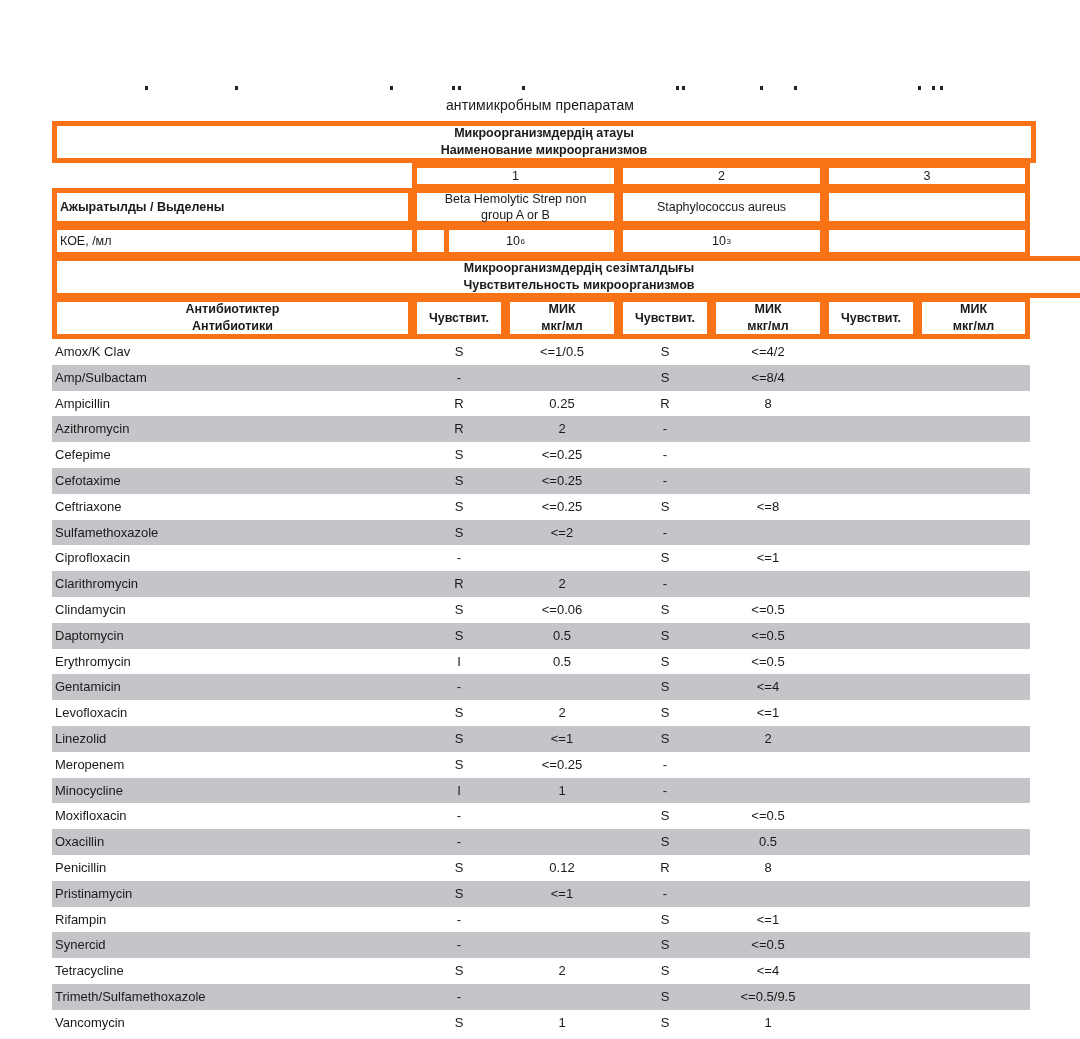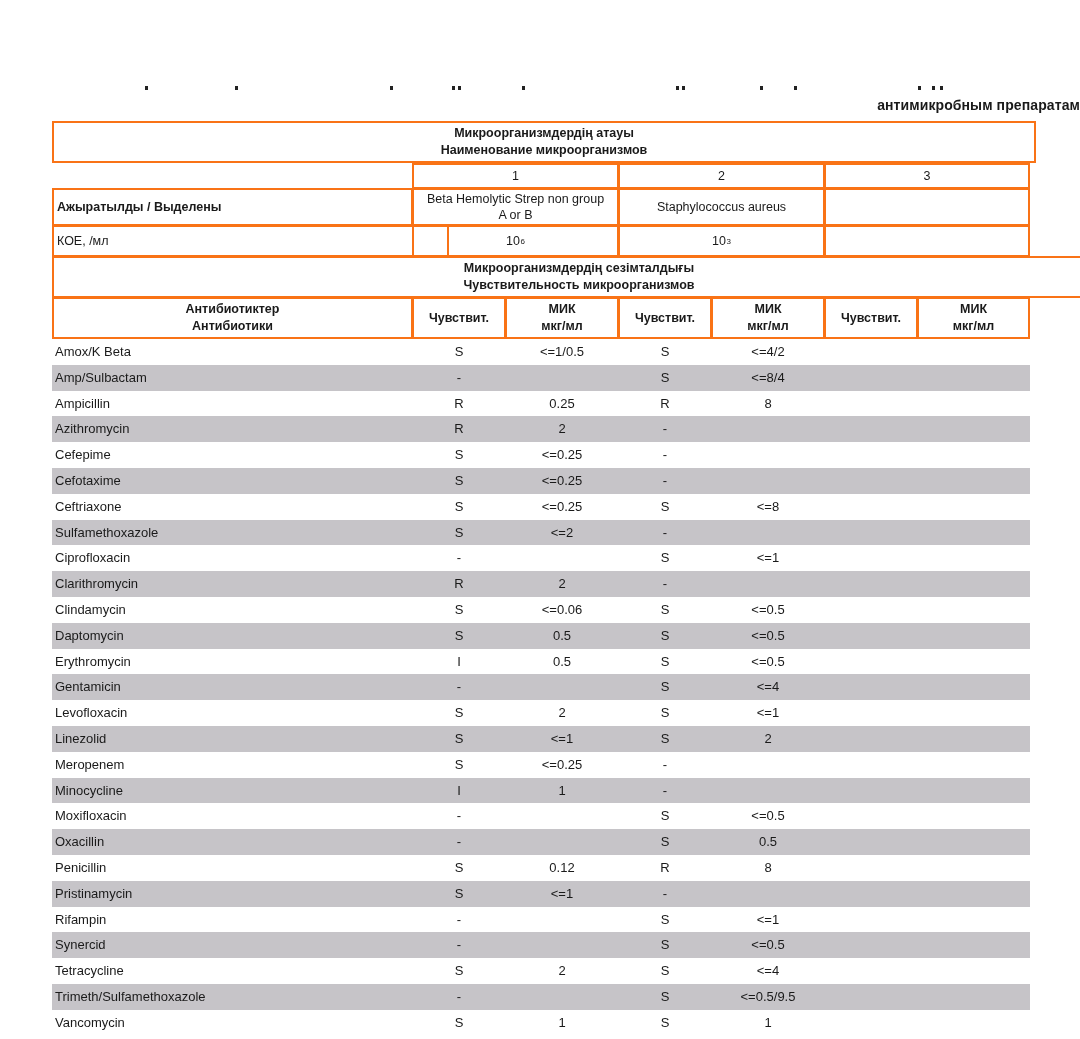--- a/index.html
+++ b/index.html
@@ -9,25 +9,25 @@
       color: #1a1a1a;
     }
     .cut-line {
       position: absolute; left: 140px; top: 84px; width: 820px; height: 12px;
       overflow: hidden;
     }
     .cut-line span {
       position: absolute; top: 2px; width: 3px; height: 4px; background: #222;
     }
     .doc-title {
-      position: absolute; left: 0; top: 97px; width: 1080px; text-align: right;
-      font-weight: bold; font-size: 14px; letter-spacing: 0.1px;
+      position: absolute; left: 0; top: 97px; width: 1080px; text-align: center;
+      font-weight: normal; font-size: 14px; letter-spacing: 0.1px;
     }
     .box {
-      position: absolute; border: 2px solid #f97316; box-sizing: border-box;
+      position: absolute; border: 5px solid #f97316; box-sizing: border-box;
       display: flex; align-items: center; justify-content: center; text-align: center;
       font-size: 12.5px;
     }
     .bold { font-weight: bold; }
     .twoline { flex-direction: column; line-height: 17px; }
     .left { justify-content: flex-start; text-align: left; padding-left: 3px; }
     sup { font-size: 8px; vertical-align: 5px; margin-left: 0.5px; }
 
     .rows { position: absolute; left: 52px; top: 339px; width: 978px; }
     .row {
@@ -112,21 +112,21 @@
   <div>мкг/мл</div>
 </div>
 <div class="box bold" style="left:824px; top:297px; width:94px; height:42px;">Чувствит.</div>
 <div class="box bold twoline" style="left:917px; top:297px; width:113px; height:42px;">
   <div>МИК</div>
   <div>мкг/мл</div>
 </div>
 
 <div class="rows" id="rows">
     <div class="row">
-      <span class="c-name">Amox/K Beta</span>
+      <span class="c-name">Amox/K Clav</span>
       <span class="c-s1">S</span>
       <span class="c-m1">&lt;=1/0.5</span>
       <span class="c-s2">S</span>
       <span class="c-m2">&lt;=4/2</span>
       <span class="c-s3"></span>
       <span class="c-m3"></span>
     </div>
     <div class="row shaded">
       <span class="c-name">Amp/Sulbactam</span>
       <span class="c-s1">-</span>

